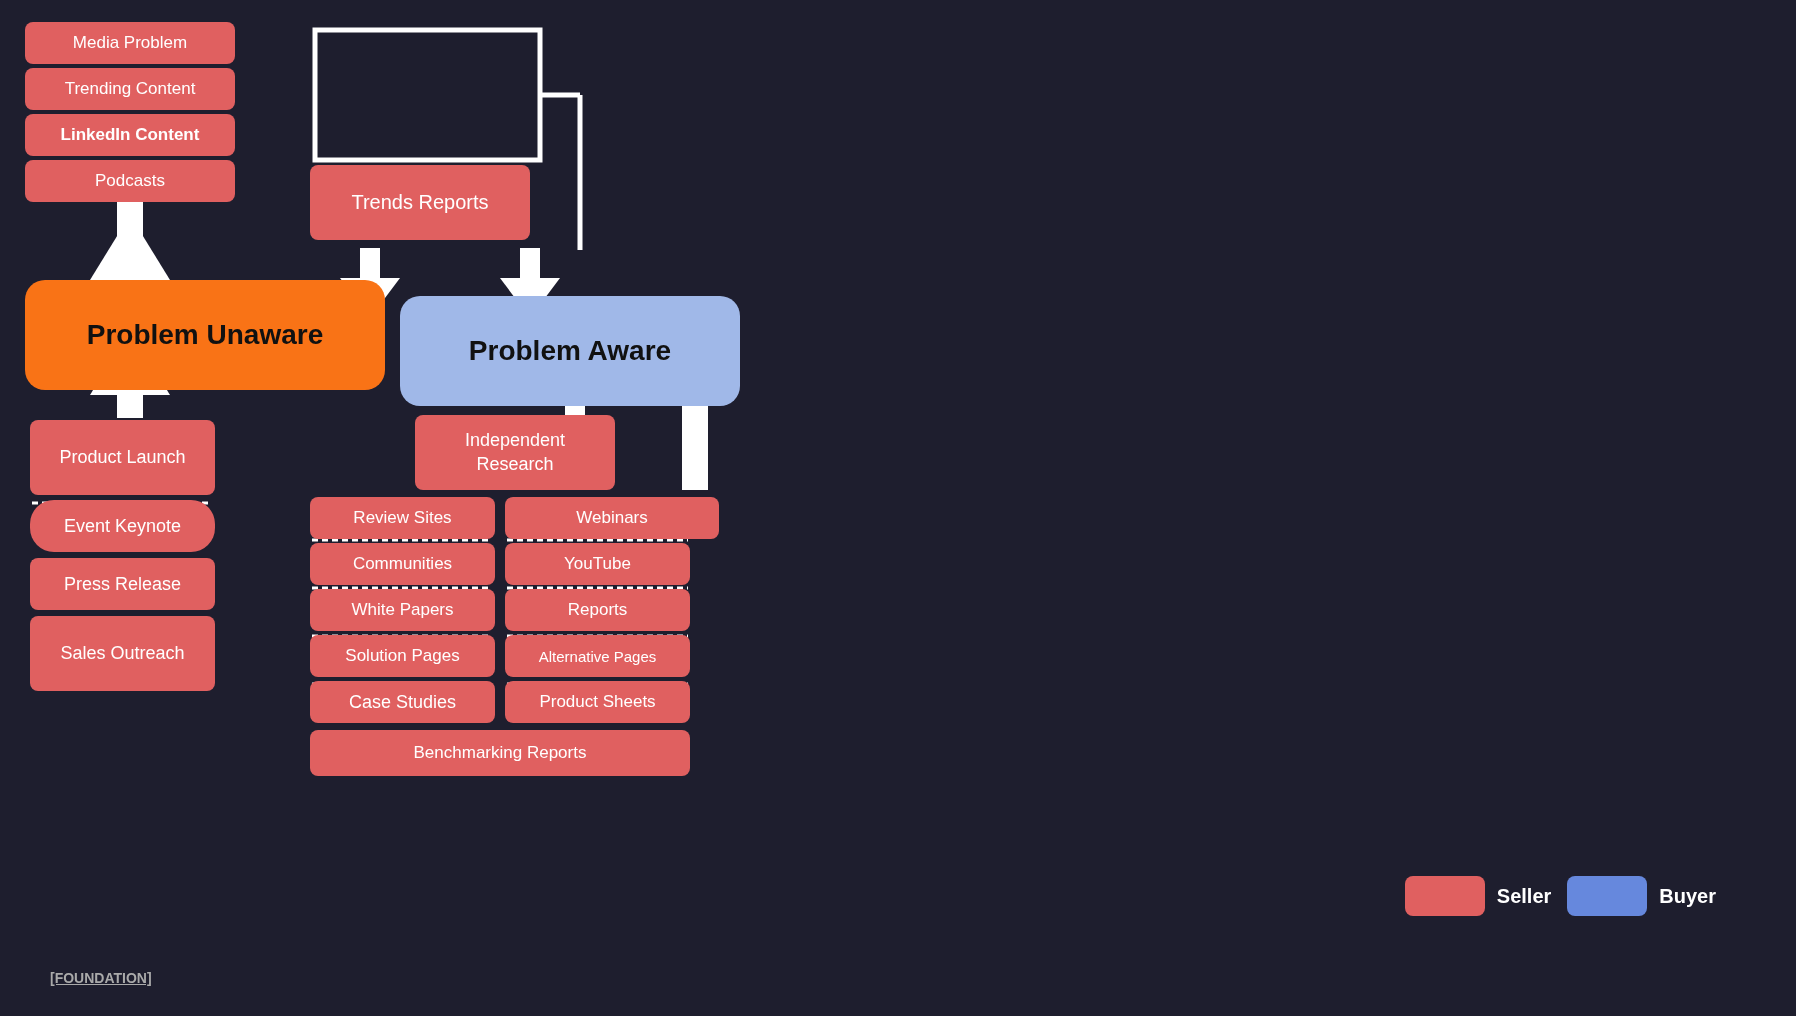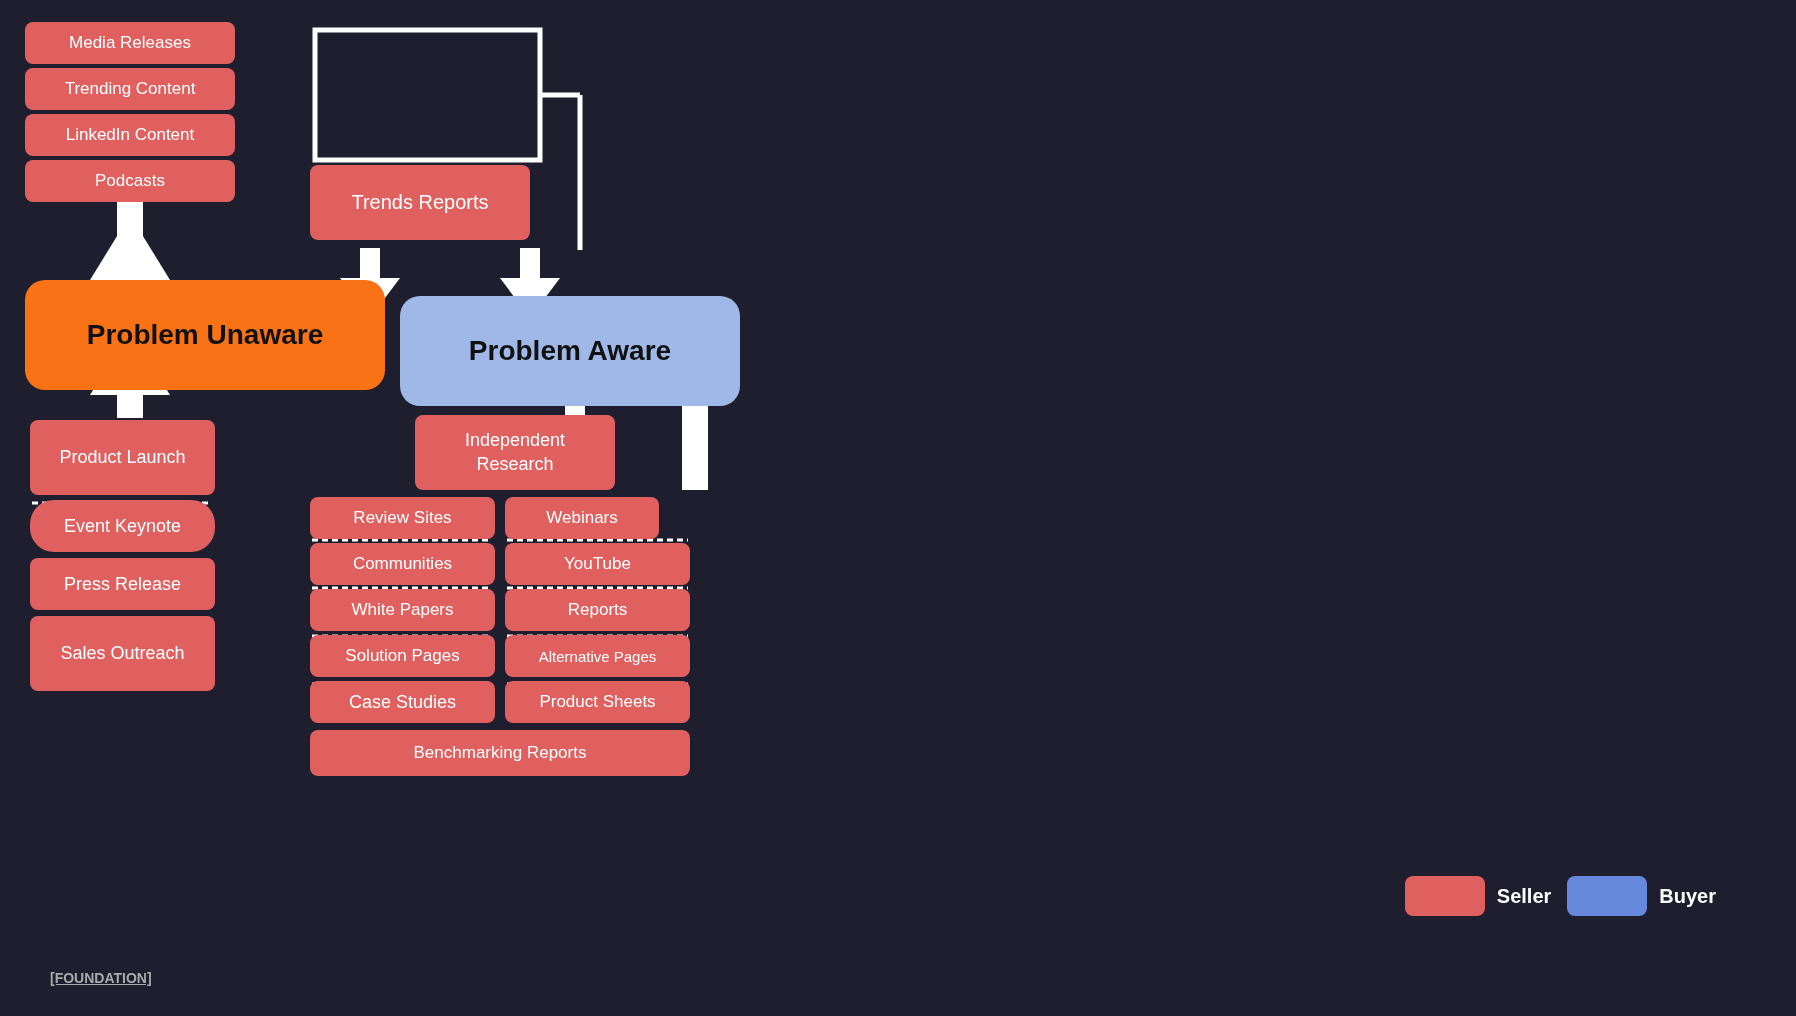--- a/index.html
+++ b/index.html
@@ -143,25 +143,25 @@
 
     <line x1="507" y1="540" x2="688" y2="540" stroke="white" stroke-width="3" stroke-dasharray="6,4"></line>
     <line x1="507" y1="588" x2="688" y2="588" stroke="white" stroke-width="3" stroke-dasharray="6,4"></line>
     <line x1="507" y1="636" x2="688" y2="636" stroke="white" stroke-width="3" stroke-dasharray="6,4"></line>
     <line x1="507" y1="684" x2="688" y2="684" stroke="white" stroke-width="3" stroke-dasharray="6,4"></line>
 
     <line x1="575" y1="392" x2="575" y2="415" stroke="white" stroke-width="20"></line>
     <polygon points="545,415 575,455 605,415" fill="white"></polygon>
   </svg>
 
-  <div class="pill" style="left:25px; top:22px; width:210px; height:42px; font-size:17px;">Media Releases</div>
+  <div class="pill" style="left:25px; top:22px; width:210px; height:42px; font-size:17px;">Media Problem</div>
 
   <div class="pill" style="left:25px; top:68px; width:210px; height:42px; font-size:17px;">Trending Content</div>
 
-  <div class="pill" style="left:25px; top:114px; width:210px; height:42px; font-size:17px;">LinkedIn Content</div>
+  <div class="pill" style="left:25px; top:114px; width:210px; height:42px; font-size:17px;font-weight:bold;">LinkedIn Content</div>
 
   <div class="pill" style="left:25px; top:160px; width:210px; height:42px; font-size:17px;">Podcasts</div>
 
   <div class="pill" style="left:310px; top:165px; width:220px; height:75px; font-size:20px;">Trends Reports</div>
 
   <div class="stage-box stage-unaware" style="left:25px; top:280px; width:360px; height:110px; font-size:28px;">
     <span>Problem Unaware</span>
   </div>
 
   <div class="stage-box stage-aware" style="left:400px; top:296px; width:340px; height:110px; font-size:28px;">
@@ -181,21 +181,21 @@
   <div class="pill" style="left:310px; top:497px; width:185px; height:42px; font-size:17px;">Review Sites</div>
 
   <div class="pill" style="left:310px; top:543px; width:185px; height:42px; font-size:17px;">Communities</div>
 
   <div class="pill" style="left:310px; top:589px; width:185px; height:42px; font-size:17px;">White Papers</div>
 
   <div class="pill" style="left:310px; top:635px; width:185px; height:42px; font-size:17px;">Solution Pages</div>
 
   <div class="pill" style="left:310px; top:681px; width:185px; height:42px; font-size:18px;">Case Studies</div>
 
-  <div class="pill" style="left:505px; top:497px; width:154px; height:42px; font-size:17px;">Webinars</div>
+  <div class="pill" style="left:505px; top:497px; width:214px; height:42px; font-size:17px;">Webinars</div>
 
   <div class="pill" style="left:505px; top:543px; width:185px; height:42px; font-size:17px;">YouTube</div>
 
   <div class="pill" style="left:505px; top:589px; width:185px; height:42px; font-size:17px;">Reports</div>
 
   <div class="pill" style="left:505px; top:635px; width:185px; height:42px; font-size:15px;">Alternative Pages</div>
 
   <div class="pill" style="left:505px; top:681px; width:185px; height:42px; font-size:17px;">Product Sheets</div>
 
   <div class="pill" style="left:310px; top:730px; width:380px; height:46px; font-size:17px;">Benchmarking Reports</div>

